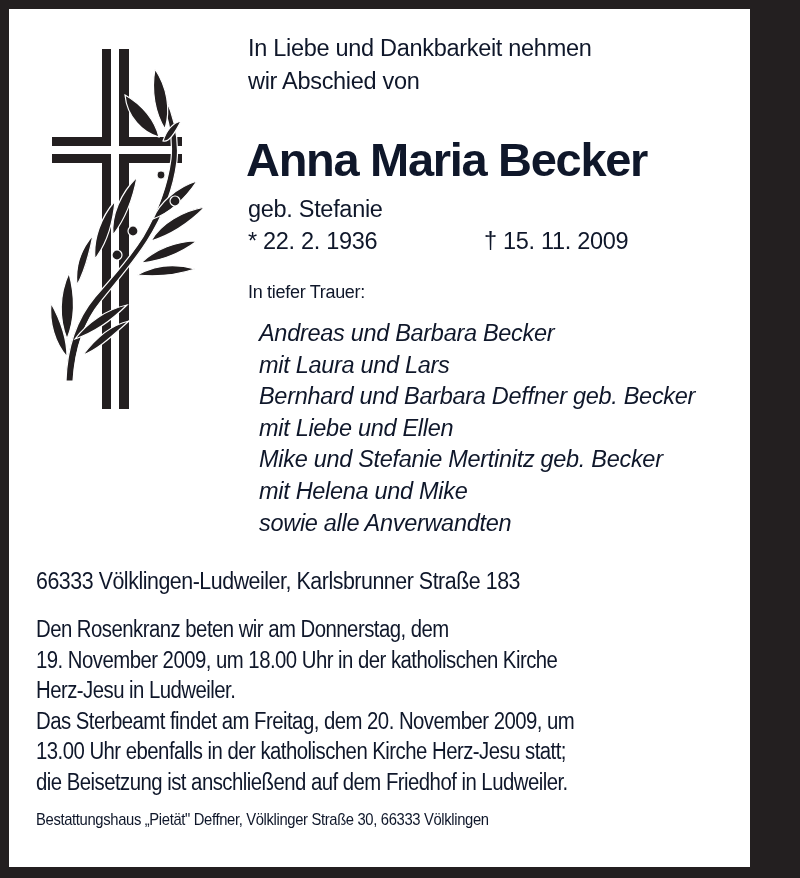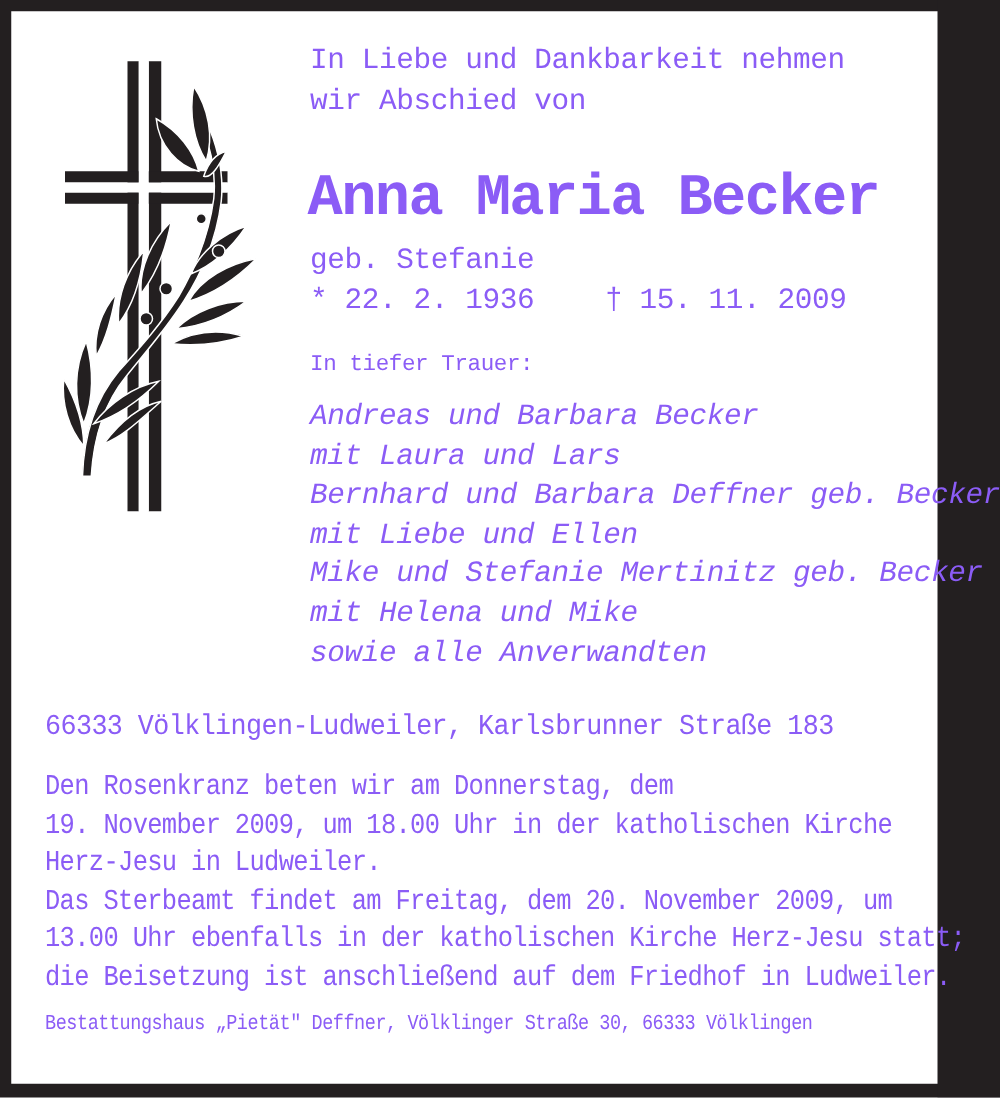--- a/index.html
+++ b/index.html
@@ -1,20 +1,20 @@
 <!DOCTYPE html>
 <html><head>
   <meta charset="utf-8">
   <style>
     html, body { margin: 0; padding: 0; }
     body { width: 800px; height: 878px; background: #231f20; position: relative; overflow: hidden; }
     .card {
       position: absolute; left: 9px; top: 9px; width: 741px; height: 858px;
-      background: #ffffff; color: #8b5cf6;
-      font-family: Liberation Mono, monospace;
+      background: #ffffff; color: #0f172a;
+      font-family: Liberation Sans, sans-serif;
     }
     .frame-right { position: absolute; left: 750px; top: 0; width: 50px; height: 878px; background: #231f20; }
     .emblem { position: absolute; left: 28px; top: 38px; width: 170px; height: 372px; }
     .t { position: absolute; white-space: nowrap; }
     .intro { left: 248px; top: 32px; font-size: 23.5px; line-height: 33px; letter-spacing: -0.3px; }
     .name { left: 246px; top: 132px; font-size: 47px; font-weight: bold; letter-spacing: -1.3px; line-height: 56px; }
     .maiden { left: 248px; top: 193px; font-size: 23.5px; line-height: 32px; letter-spacing: -0.3px; }
     .birth { left: 248px; top: 225px; font-size: 23.5px; line-height: 32px; letter-spacing: -0.3px; }
     .death { left: 484px; top: 225px; font-size: 23.5px; line-height: 32px; letter-spacing: -0.3px; }
     .mourning-head { left: 248px; top: 276px; font-size: 18px; line-height: 32px; letter-spacing: -0.3px; }
@@ -82,21 +82,21 @@
   </div>
 
   <div class="t name" style="left:237px; top:123px;">Anna Maria Becker</div>
 
   <div class="t maiden" style="left:239px; top:184px;">geb. Stefanie</div>
   <div class="t birth" style="left:239px; top:216px;">* 22. 2. 1936</div>
   <div class="t death" style="left:475px; top:216px;">† 15. 11. 2009</div>
 
   <div class="t mourning-head" style="left:239px; top:267px;">In tiefer Trauer:</div>
 
-  <div class="mourners" style="left:239px; top:309px;">
+  <div class="mourners" style="left:250px; top:309px;">
     <div>Andreas und Barbara Becker</div>
     <div>mit Laura und Lars</div>
     <div>Bernhard und Barbara Deffner geb. Becker</div>
     <div>mit Liebe und Ellen</div>
     <div>Mike und Stefanie Mertinitz geb. Becker</div>
     <div>mit Helena und Mike</div>
     <div>sowie alle Anverwandten</div>
   </div>
 
   <div class="t address" style="left:27px; top:556px;">66333 Völklingen-Ludweiler, Karlsbrunner Straße 183</div>

